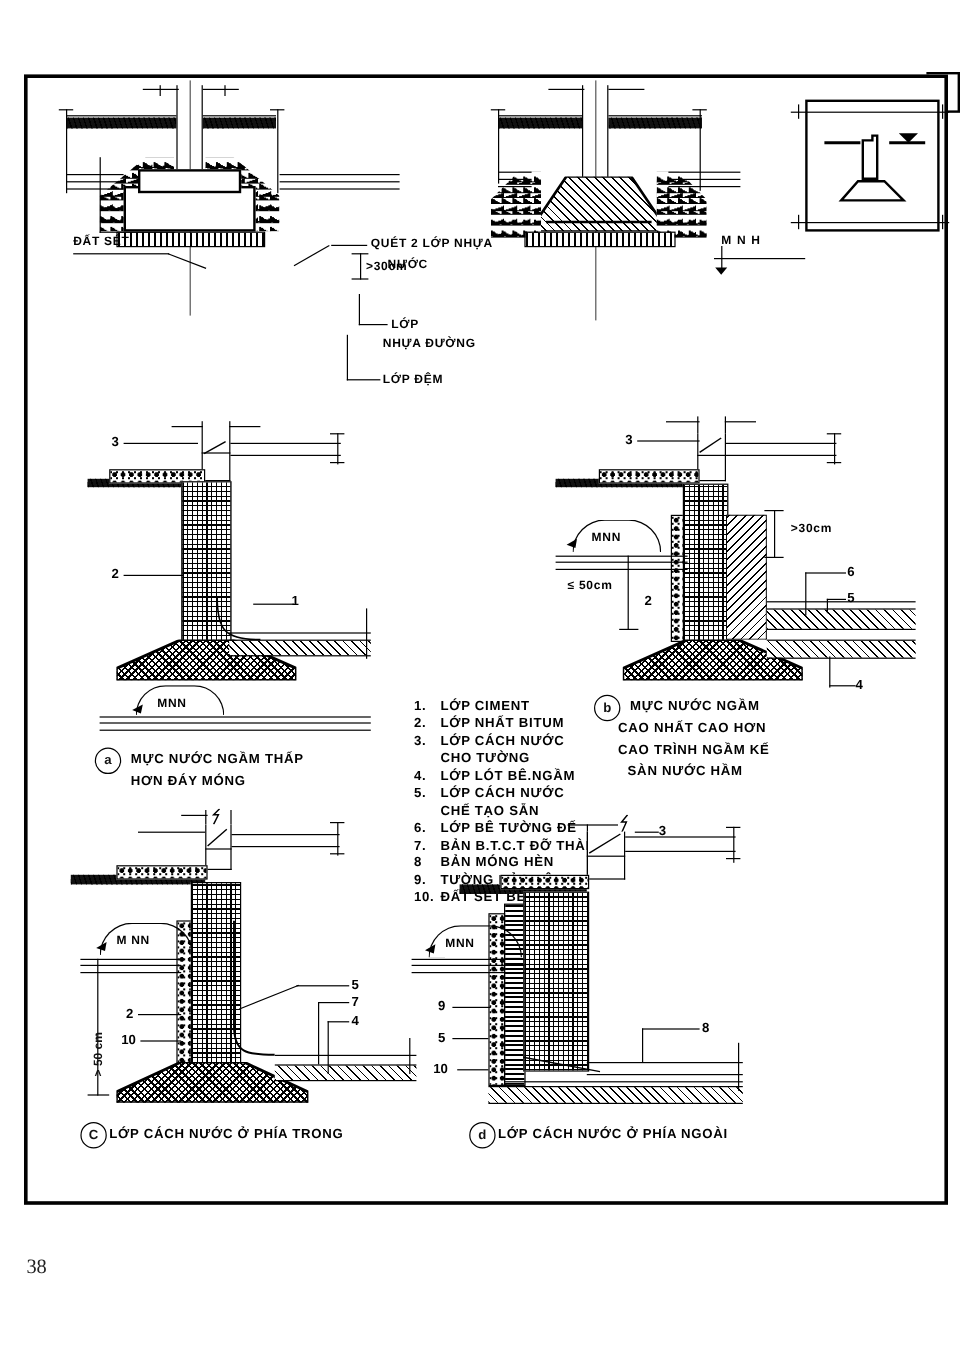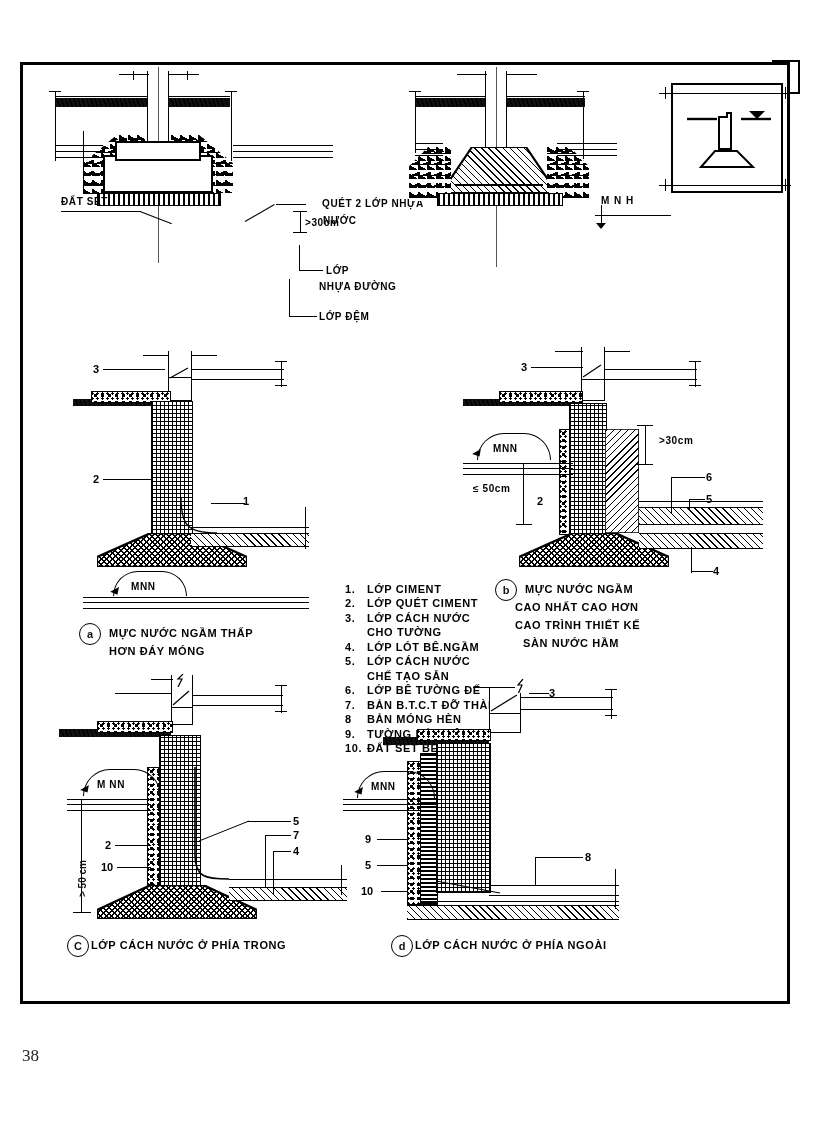--- a/index.html
+++ b/index.html
@@ -164,21 +164,21 @@
         <div class="ln h1 abs" style="left:192px;top:80px;width:100px;"></div>
         <div class="ln h1 abs" style="left:192px;top:86px;width:100px;"></div>
         <div class="ln v1 abs" style="left:190px;top:20px;height:70px;"></div>
         <div class="ln h1 abs" style="left:184px;top:20px;width:12px;"></div>
       </div>
 
       <div class="hw hw-s abs" style="left:38px;top:131px;">ĐẤT SÉT</div>
       <div class="ln h1 abs" style="left:38px;top:146px;width:80px;"></div>
       <div class="ln abs" style="left:117px;top:146px;width:34px;height:1px;transform:rotate(21deg);transform-origin:left;"></div>
 
-      <div class="hw hw-s abs" style="left:286px;top:133px;margin-left:13px;">QUÉT 2 LỚP NHỰA</div>
+      <div class="hw hw-s abs" style="left:286px;top:133px;">QUÉT 2 LỚP NHỰA</div>
       <div class="hw hw-s abs" style="left:300px;top:150px;">NƯỚC</div>
       <div class="ln h1 abs" style="left:253px;top:139px;width:30px;"></div>
       <div class="ln abs" style="left:222px;top:156px;width:34px;height:1px;transform:rotate(-30deg);transform-origin:left;"></div>
 
       <div class="hw hw-s abs" style="left:282px;top:152px;">&gt;30cm</div>
       <div class="ln v1 abs" style="left:277px;top:146px;height:22px;"></div>
       <div class="ln h1 abs" style="left:270px;top:146px;width:14px;"></div>
       <div class="ln h1 abs" style="left:270px;top:167px;width:14px;"></div>
 
       <div class="hw hw-s abs" style="left:303px;top:200px;">LỚP</div>
@@ -253,21 +253,21 @@
 
     </div>
 
     <div id="legend">
       <div class="legend-row">
         <div class="hw hw-m legend-n">1.</div>
         <div class="hw hw-m legend-t">LỚP CIMENT</div>
       </div>
       <div class="legend-row">
         <div class="hw hw-m legend-n">2.</div>
-        <div class="hw hw-m legend-t">LỚP QUÉT CIMENT</div>
+        <div class="hw hw-m legend-t">LỚP NHẤT BITUM</div>
       </div>
       <div class="legend-row">
         <div class="hw hw-m legend-n">3.</div>
         <div class="hw hw-m legend-t">LỚP CÁCH NƯỚC</div>
       </div>
       <div class="hw hw-m legend-sub" style="margin-bottom:1.5px;">CHO TƯỜNG</div>
       <div class="legend-row">
         <div class="hw hw-m legend-n">4.</div>
         <div class="hw hw-m legend-t">LỚP LÓT BÊ.NGẦM</div>
       </div>
@@ -437,21 +437,21 @@
       <div class="ln v1 abs" style="left:226px;top:152px;height:12px;"></div>
       <div class="num abs" style="left:250px;top:218px;">4</div>
       <div class="ln h1 abs" style="left:228px;top:224px;width:22px;"></div>
       <div class="ln v1 abs" style="left:228px;top:200px;height:26px;"></div>
 
       <div class="circ abs" style="left:32px;top:232px;width:20px;height:20px;">
         <span>b</span>
       </div>
       <div class="hw hw-m abs" style="left:62px;top:236px;">MỰC NƯỚC NGẦM</div>
       <div class="hw hw-m abs" style="left:52px;top:254px;">CAO NHẤT CAO HƠN</div>
-      <div class="hw hw-m abs" style="left:52px;top:272px;">CAO TRÌNH THIẾT KẾ</div>
+      <div class="hw hw-m abs" style="left:52px;top:272px;">CAO TRÌNH NGẦM KẾ</div>
       <div class="hw hw-m abs" style="left:60px;top:290px;">SÀN NƯỚC HẦM</div>
     </div>
 
     <div class="abs" style="left:36px;top:608px;width:300px;height:290px;">
       <div class="ln v1 abs" style="left:112px;top:2px;height:12px;"></div>
       <div class="ln v1 abs" style="left:133px;top:2px;height:12px;"></div>
       <div class="ln h1 abs" style="left:92px;top:6px;width:22px;"></div>
       <div class="abs" style="left:114px;top:0px;width:18px;height:14px;">
         <svg width="18" height="14">
             <path d="M5,13 L9,5 L5,5 L10,0" fill="none" stroke="#000" stroke-width="1.2"></path>

